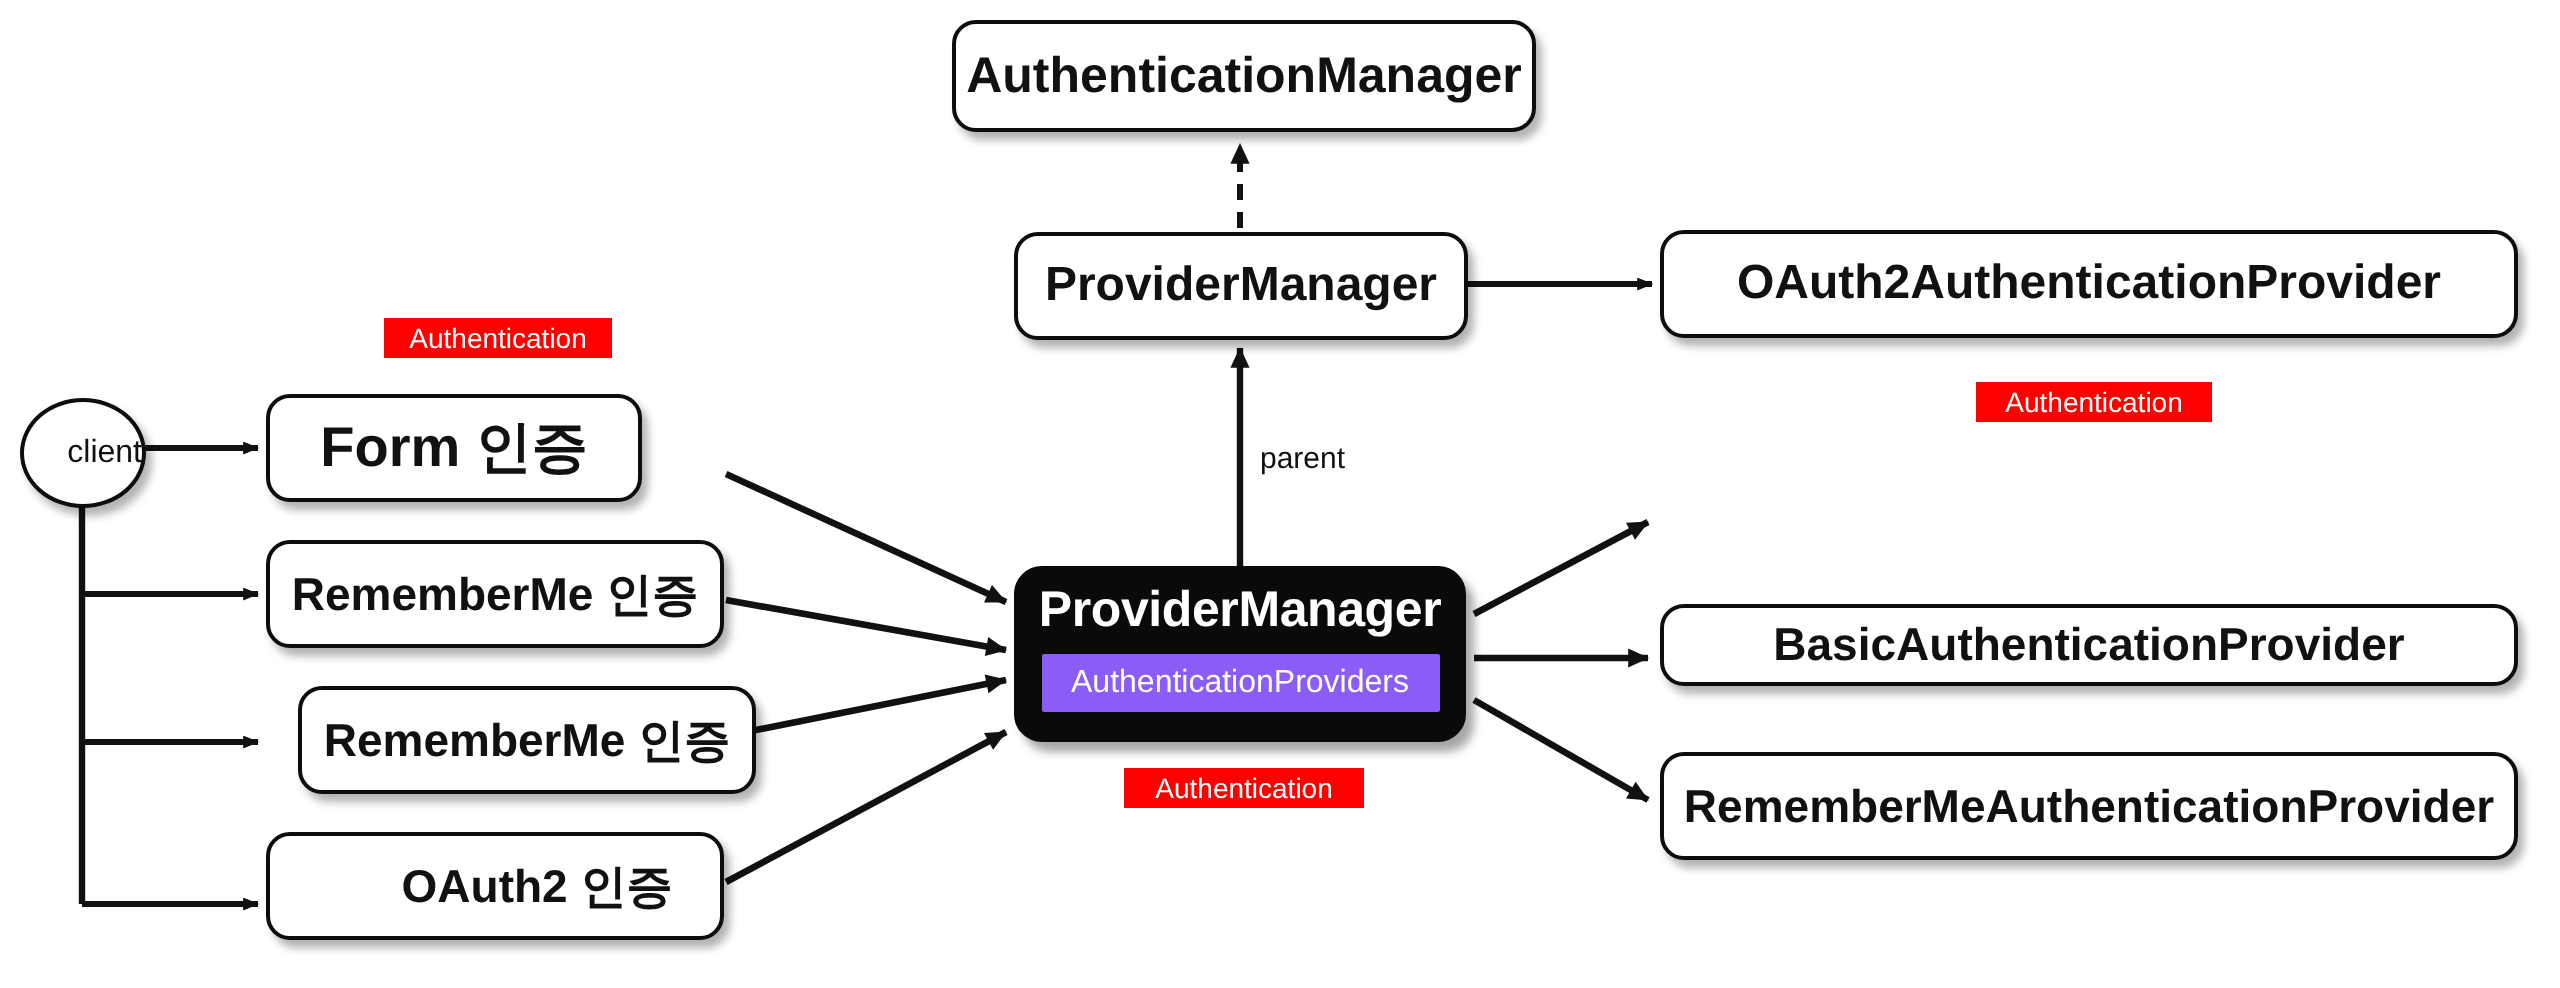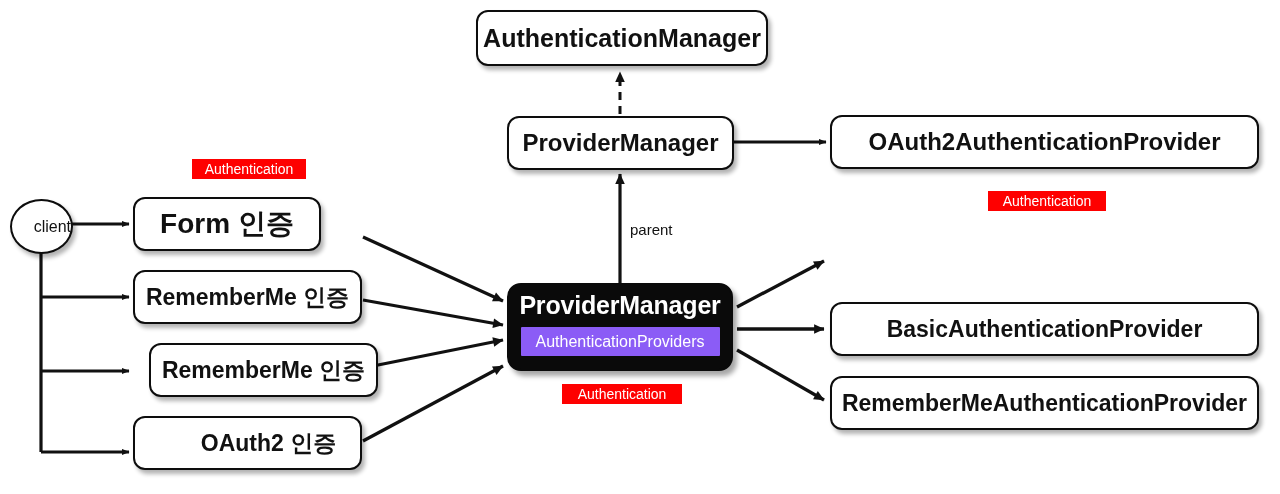--- a/index.html
+++ b/index.html
@@ -200,20 +200,20 @@
   </div>
 
   <div class="node" style="left:830px; top:115px; width:429px; height:54px; font-size:24px;">
     <span>OAuth2AuthenticationProvider</span>
   </div>
 
   <div class="badge" style="left:988px; top:191px; width:118px; height:20px;">
     <span>Authentication</span>
   </div>
 
-  <div class="node" style="left:830px; top:302px; width:429px; height:54px; font-size:23px;">
+  <div class="node" style="left:830px; top:302px; width:429px; height:41px; font-size:23px;">
     <span>BasicAuthenticationProvider</span>
   </div>
   <div class="node" style="left:830px; top:376px; width:429px; height:54px; font-size:23px;">
     <span>RememberMeAuthenticationProvider</span>
   </div>
 
 </div>
 
 </body></html>

